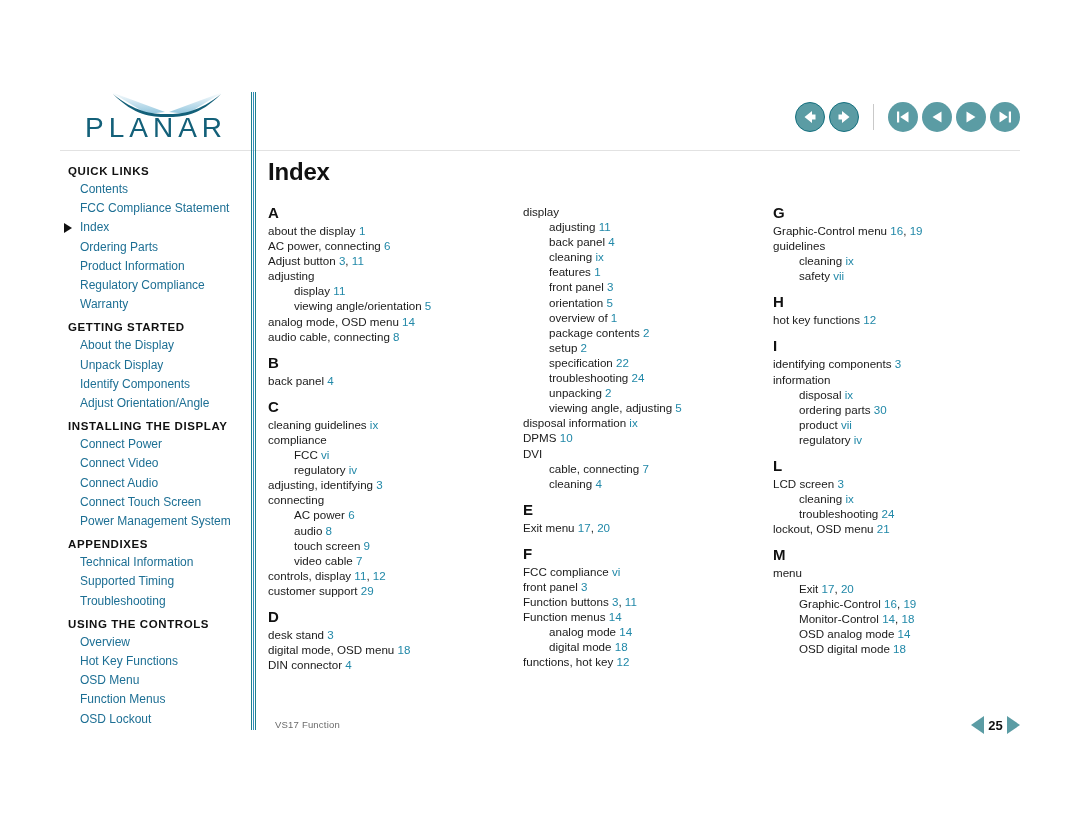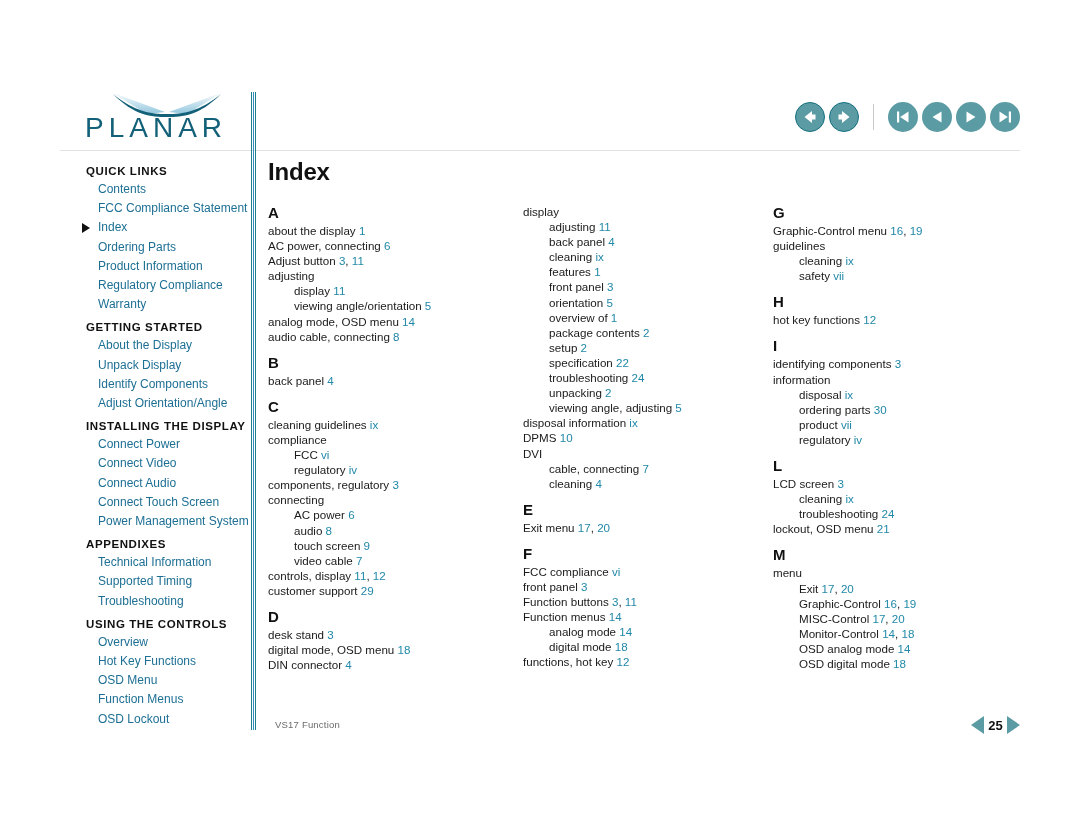--- a/index.html
+++ b/index.html
@@ -118,21 +118,21 @@
   .vrule i.b { left: 2px;  background: #2f8fbe; }
   .vrule i.c { left: 4px;  background: #1f7f8c; }
 
   
   .sidebar {
     position: absolute;
     left: 68px;
     top: 165px;
     width: 180px;
   }
-  .side-group { margin-bottom: 7px; margin-left: 18px; }
+  .side-group { margin-bottom: 7px; }
   .side-head {
     font-size: 11.5px;
     font-weight: bold;
     letter-spacing: 0.6px;
     color: #111111;
     margin-bottom: 3px;
     font-family: "Liberation Sans", sans-serif;
   }
   .side-item {
     position: relative;
@@ -370,21 +370,21 @@
           <div class="entry sub"><span>viewing angle/orientation</span><span class="pg"> 5</span></div>
           <div class="entry"><span>analog mode, OSD menu</span><span class="pg"> 14</span></div>
           <div class="entry"><span>audio cable, connecting</span><span class="pg"> 8</span></div>
           <div class="letter">B</div>
           <div class="entry"><span>back panel</span><span class="pg"> 4</span></div>
           <div class="letter">C</div>
           <div class="entry"><span>cleaning guidelines</span><span class="pg"> ix</span></div>
           <div class="entry"><span>compliance</span></div>
           <div class="entry sub"><span>FCC</span><span class="pg"> vi</span></div>
           <div class="entry sub"><span>regulatory</span><span class="pg"> iv</span></div>
-          <div class="entry"><span>components, regulatory</span><span class="pg"> 3</span></div>
+          <div class="entry"><span>adjusting, identifying</span><span class="pg"> 3</span></div>
           <div class="entry"><span>connecting</span></div>
           <div class="entry sub"><span>AC power</span><span class="pg"> 6</span></div>
           <div class="entry sub"><span>audio</span><span class="pg"> 8</span></div>
           <div class="entry sub"><span>touch screen</span><span class="pg"> 9</span></div>
           <div class="entry sub"><span>video cable</span><span class="pg"> 7</span></div>
           <div class="entry"><span>controls, display</span><span class="pg"> 11</span><span class="comma">,</span><span class="pg"> 12</span></div>
           <div class="entry"><span>customer support</span><span class="pg"> 29</span></div>
           <div class="letter">D</div>
           <div class="entry"><span>desk stand</span><span class="pg"> 3</span></div>
           <div class="entry"><span>digital mode, OSD menu</span><span class="pg"> 18</span></div>
@@ -438,21 +438,20 @@
           <div class="entry sub"><span>regulatory</span><span class="pg"> iv</span></div>
           <div class="letter">L</div>
           <div class="entry"><span>LCD screen</span><span class="pg"> 3</span></div>
           <div class="entry sub"><span>cleaning</span><span class="pg"> ix</span></div>
           <div class="entry sub"><span>troubleshooting</span><span class="pg"> 24</span></div>
           <div class="entry"><span>lockout, OSD menu</span><span class="pg"> 21</span></div>
           <div class="letter">M</div>
           <div class="entry"><span>menu</span></div>
           <div class="entry sub"><span>Exit</span><span class="pg"> 17</span><span class="comma">,</span><span class="pg"> 20</span></div>
           <div class="entry sub"><span>Graphic-Control</span><span class="pg"> 16</span><span class="comma">,</span><span class="pg"> 19</span></div>
-          <div class="entry sub"><span>MISC-Control</span><span class="pg"> 17</span><span class="comma">,</span><span class="pg"> 20</span></div>
           <div class="entry sub"><span>Monitor-Control</span><span class="pg"> 14</span><span class="comma">,</span><span class="pg"> 18</span></div>
           <div class="entry sub"><span>OSD analog mode</span><span class="pg"> 14</span></div>
           <div class="entry sub"><span>OSD digital mode</span><span class="pg"> 18</span></div>
         </div>
       </div>
   </div>
 
   <div class="footer-label">VS17 Function</div>
   <div class="pager">
     <div class="tri-l"></div>

